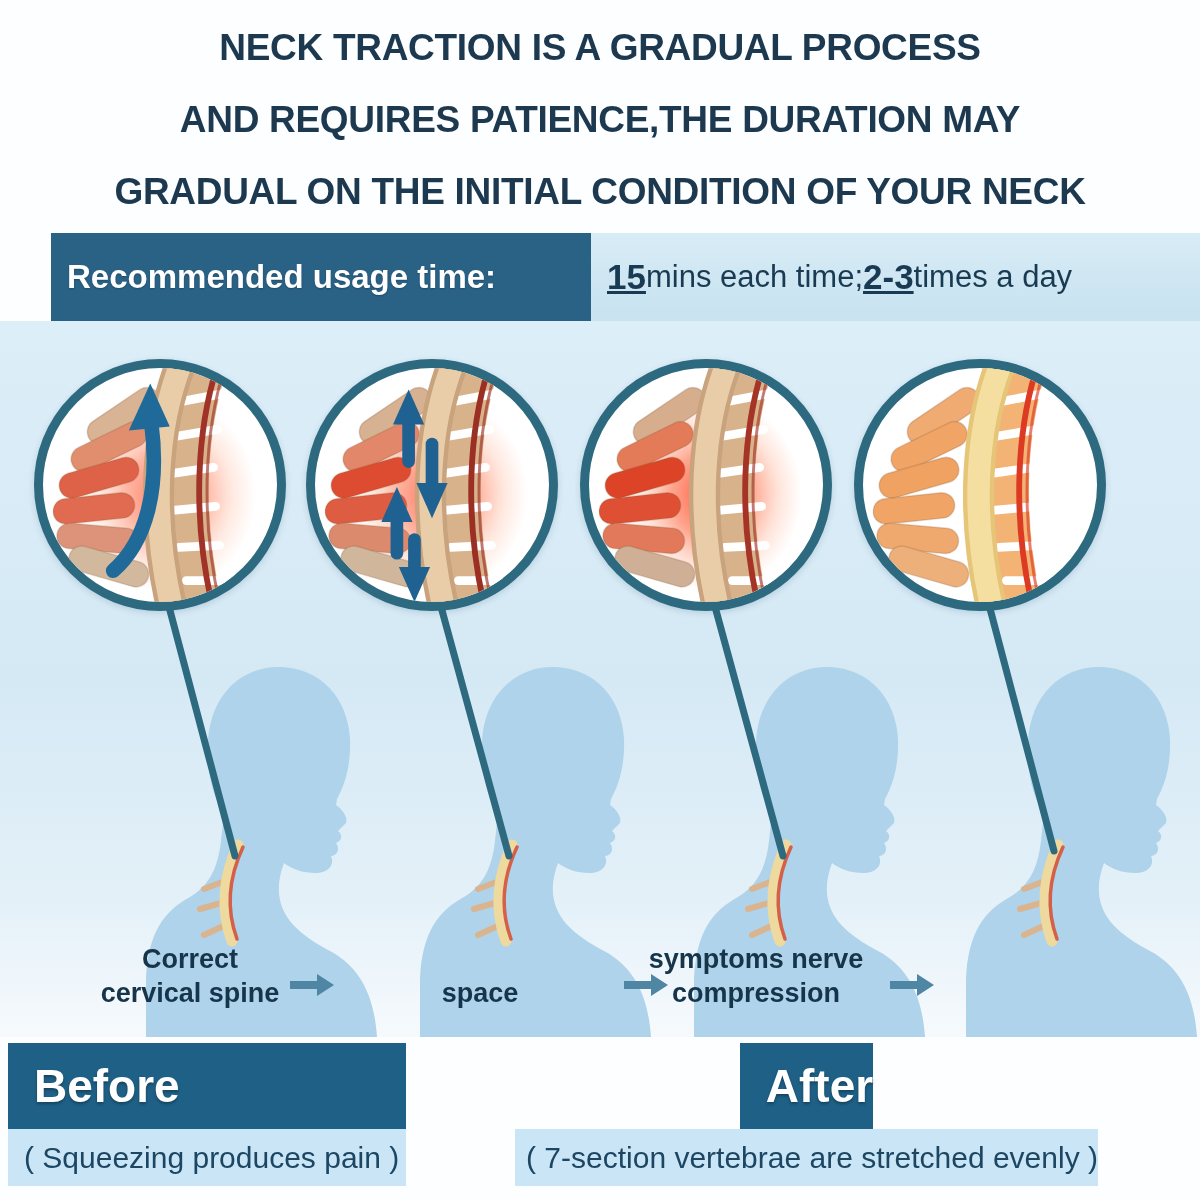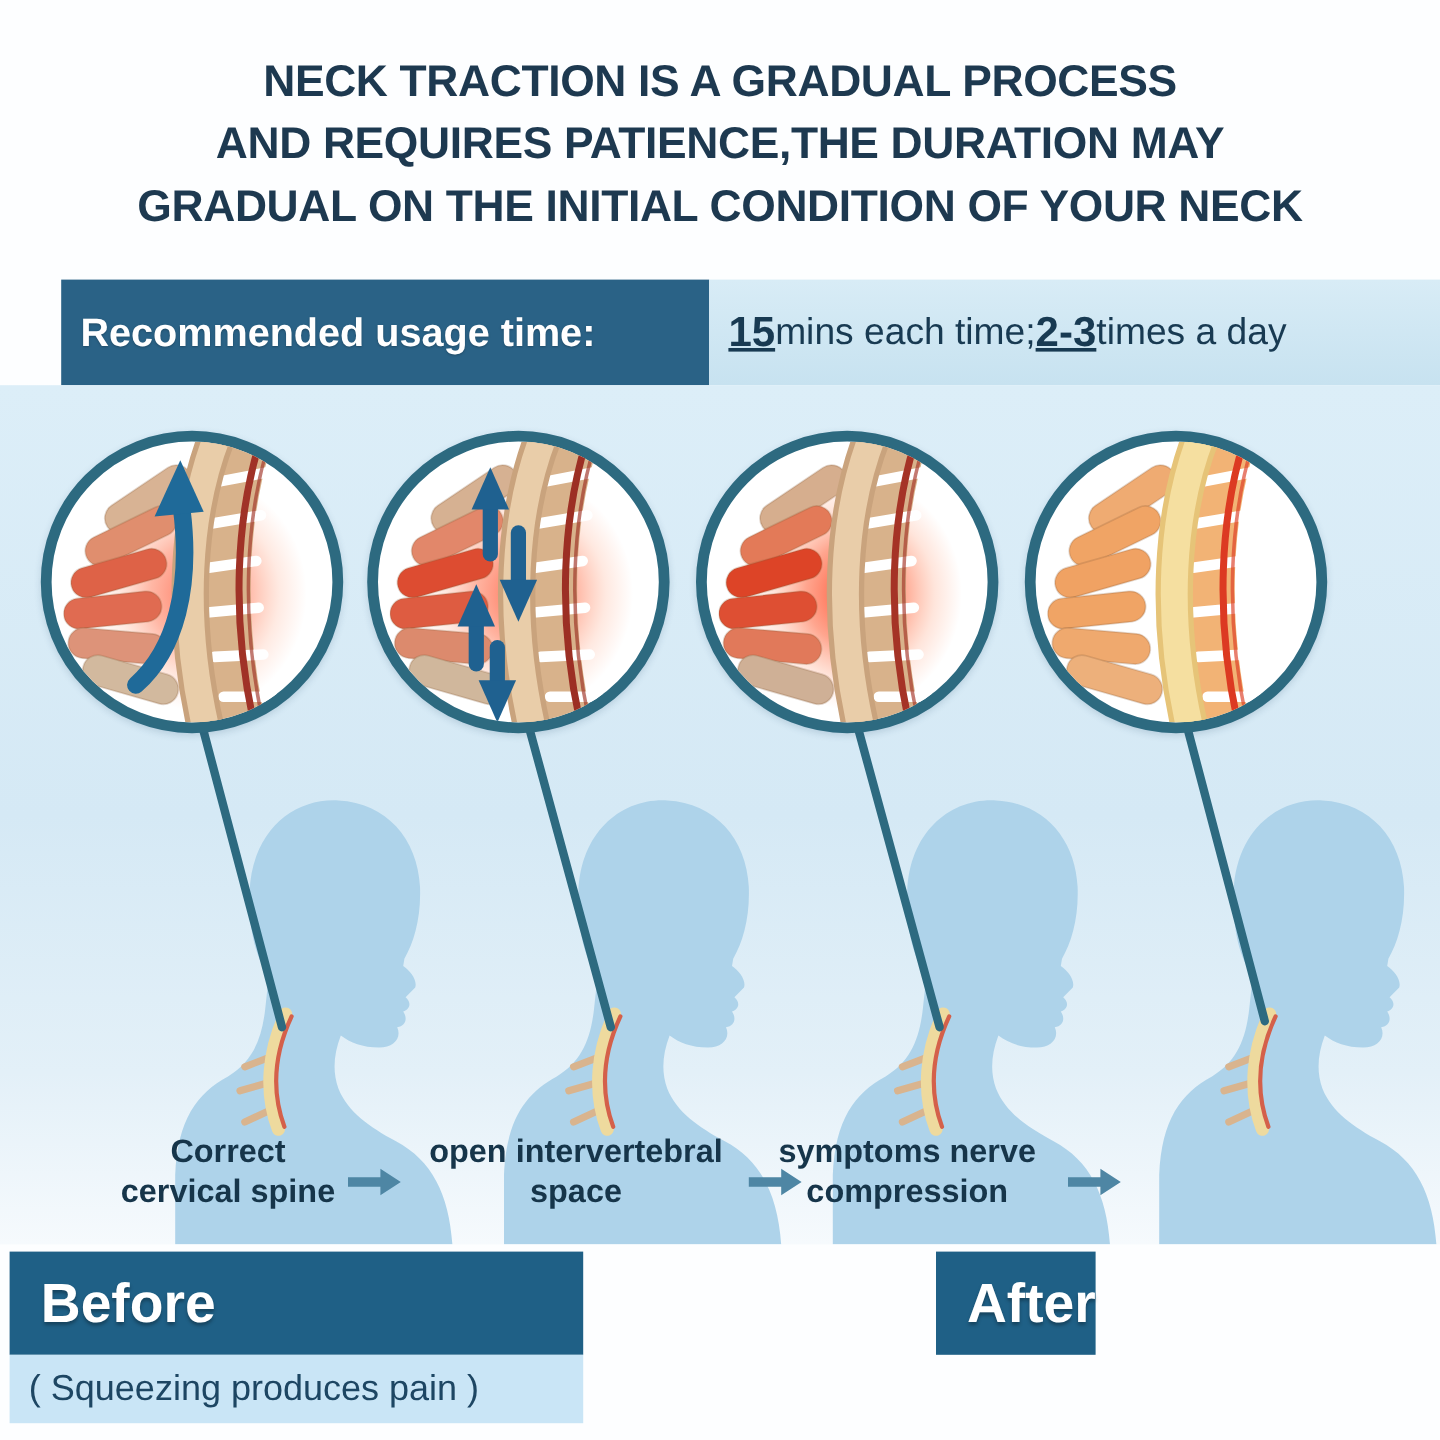--- a/index.html
+++ b/index.html
@@ -9,21 +9,21 @@
     font-family:"Liberation Sans", sans-serif;
     position:relative;
     overflow:hidden;
   }
   .canvas{position:absolute;inset:0;width:1200px;height:1200px;background:#fdfeff;}
 
   
   .headline{
     height:233px;
     display:flex;flex-direction:column;justify-content:center;align-items:center;
-    gap:10px;
+    gap:30px;
     background:#fdfeff;
     padding-top:6px;box-sizing:border-box;
   }
   .headline .hl{
     font-size:37px;font-weight:bold;color:#1d3950;
     letter-spacing:-0.3px;white-space:nowrap;
   }
 
   
   .banner{
@@ -85,21 +85,21 @@
   .caption.k3{left:756px;} .caption.k4{left:1025px;}
   .step-arrow{position:absolute;top:652px;width:48px;height:24px;}
   .step-arrow.a1{left:288px;} .step-arrow.a2{left:622px;} .step-arrow.a3{left:888px;}
 
   
   .compare{
     position:absolute;left:8px;top:1043px;width:1184px;height:143px;
     display:flex;gap:15px;
   }
   .panel{display:flex;flex-direction:column;}
-  .panel.before{width:478px;}
+  .panel.before{width:398px;}
   .panel.after{flex:1;align-items:center;}
   .panel-head{
     height:86px;background:#1f6086;color:#ffffff;
     display:flex;align-items:center;
     font-size:46px;font-weight:bold;padding-left:26px;box-sizing:border-box;
     text-shadow:0 2px 3px rgba(0,0,0,.3);
   }
   .panel-note{
     height:57px;background:#c9e5f6;color:#1d4663;
     display:flex;align-items:center;font-size:30px;
@@ -244,21 +244,21 @@
       <svg viewBox="0 0 220 240" class="c4">
         <use href="#spine-art"></use>
       </svg>
     </div>
 
     <div class="caption k1">
       <span>Correct</span><br>
       <span>cervical spine</span>
     </div>
     <div class="caption k2">
-      <span>open intervertebral</span><br>
+      <br>
       <span>space</span>
     </div>
     <div class="caption k3">
       <span>symptoms nerve</span><br>
       <span>compression</span>
     </div>
 
     <svg class="step-arrow a1" viewBox="0 0 48 24">
       <path d="M2 8 h27 v-7 l17 11 -17 11 v-7 H2 Z" fill="#4e86a4"></path>
     </svg>
@@ -270,16 +270,17 @@
     </svg>
   </div>
 
   <div class="compare">
     <div class="panel before">
       <div class="panel-head">Before</div>
       <div class="panel-note">( Squeezing produces pain )</div>
     </div>
     <div class="panel after">
       <div class="panel-head">After</div>
+      <div class="panel-note">( 7-section vertebrae are stretched evenly )</div>
     </div>
   </div>
 
 </div>
 
 </body></html>

